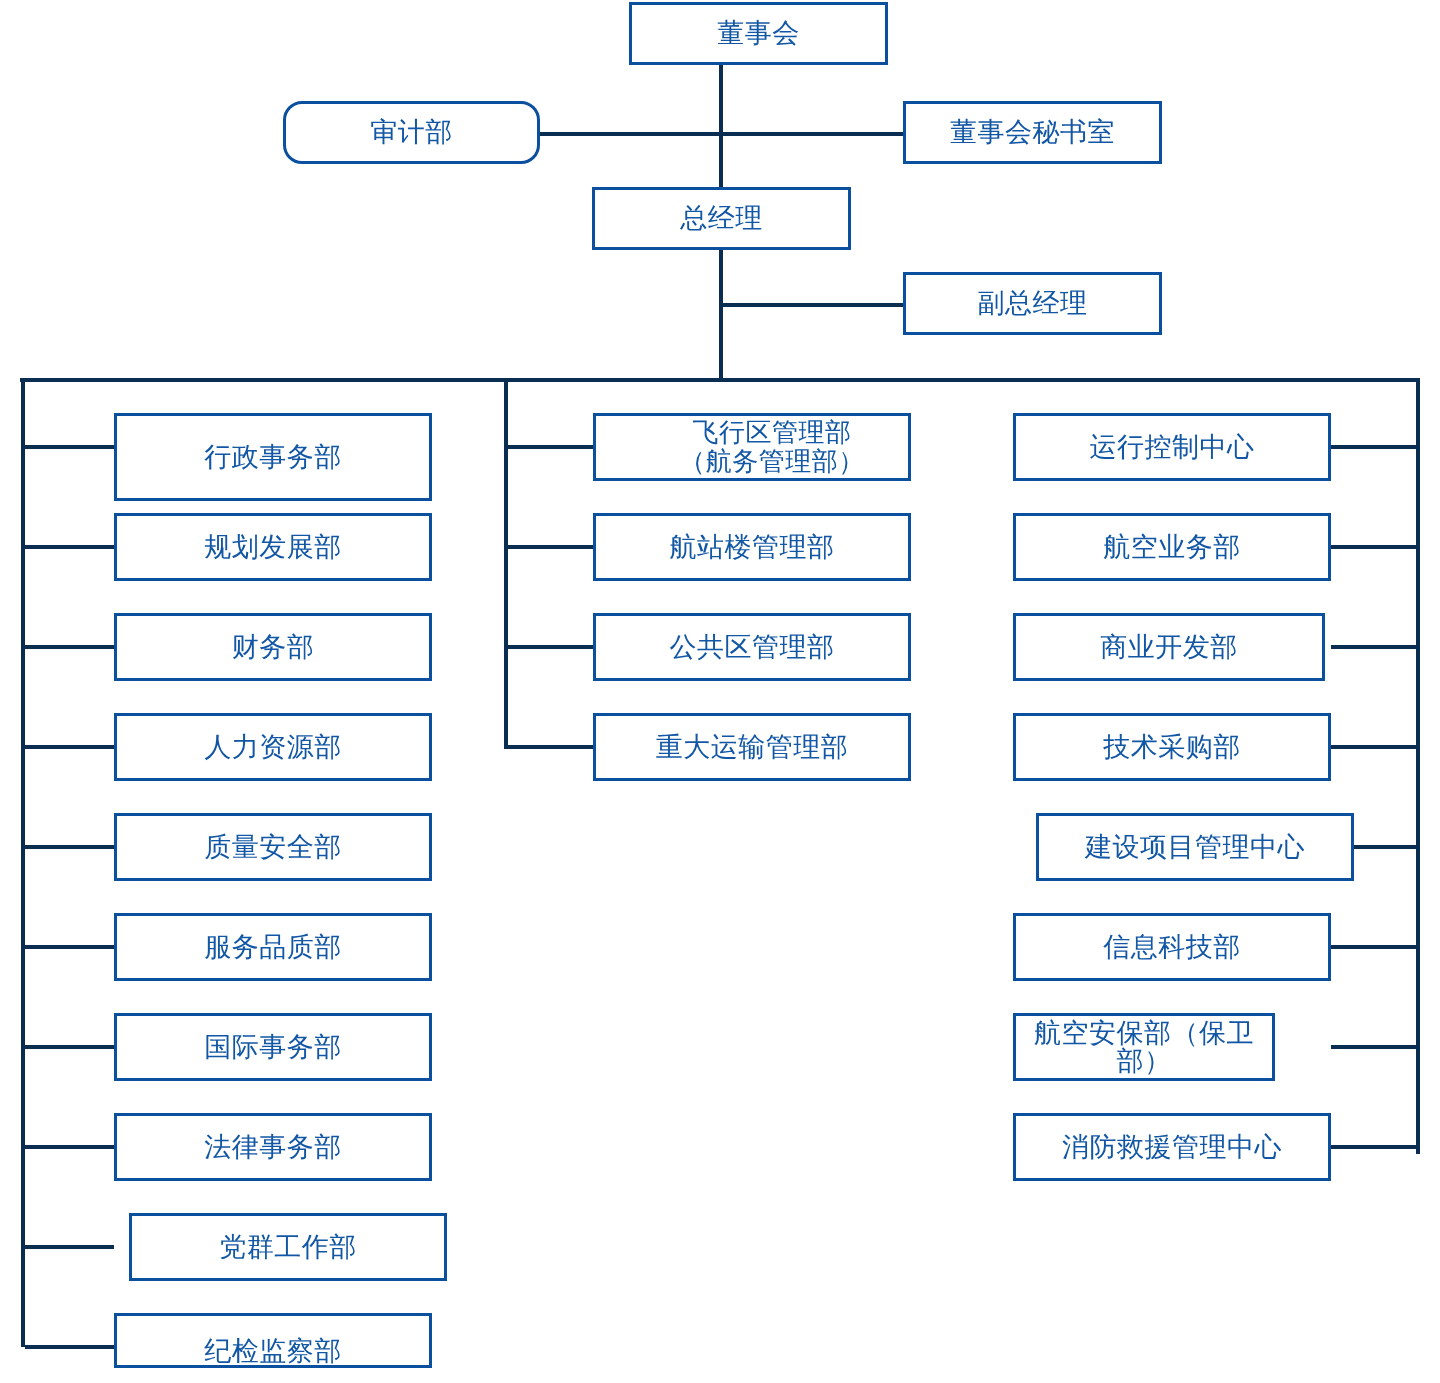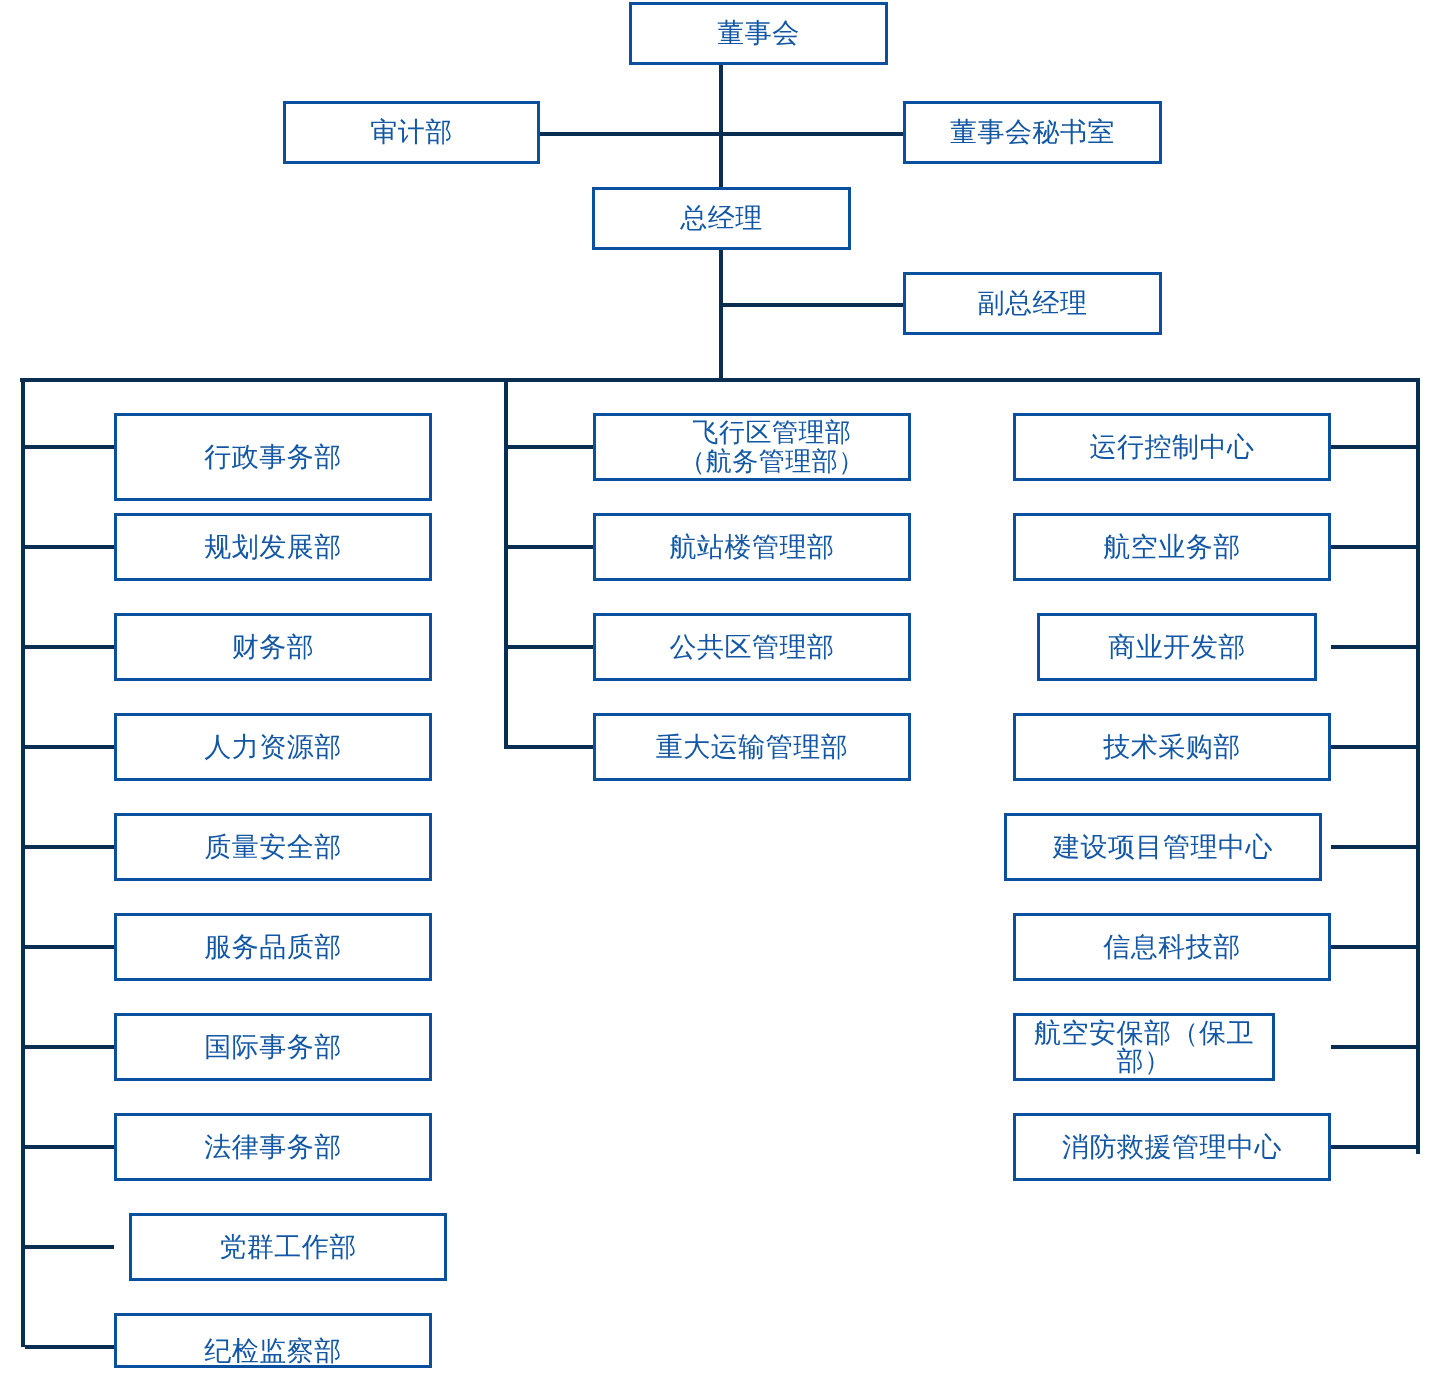--- a/index.html
+++ b/index.html
@@ -69,21 +69,21 @@
   <div class="conn v" style="left:21px; top:378px; height:969px;"></div>
 
   <div class="conn v" style="left:504px; top:378px; height:371px;"></div>
 
   <div class="conn v" style="left:1416px; top:378px; height:776px;"></div>
 
   <div class="node" style="left:592px; top:2px; width:259px; height:63px;margin-left:37px;">
     <span class="label">董事会</span>
   </div>
 
-  <div class="node" style="left:283px; top:101px; width:257px; height:63px;">
+  <div class="node" style="left:283px; top:101px; width:257px; height:63px;border-radius:19px;">
     <span class="label">审计部</span>
   </div>
 
   <div class="node" style="left:903px; top:101px; width:259px; height:63px;">
     <span class="label">董事会秘书室</span>
   </div>
 
   <div class="node" style="left:592px; top:187px; width:259px; height:63px;">
     <span class="label">总经理</span>
   </div>
@@ -156,29 +156,29 @@
   <div id="col-right">
       <div class="conn h" style="left: 1331px; width: 85px; top: 445px;"></div>
       <div class="node" style="left: 1013px; top: 413px; width: 318px; height: 68px;">
         <span class="label">运行控制中心</span>
       </div>
       <div class="conn h" style="left: 1331px; width: 85px; top: 545px;"></div>
       <div class="node" style="left: 1013px; top: 513px; width: 318px; height: 68px; text-align: center;">
         <span class="label">航空业务部</span>
       </div>
       <div class="conn h" style="left: 1331px; width: 85px; top: 645px;"></div>
-      <div class="node" style="left: 1013px; top: 613px; width: 280px; height: 68px; margin-left: 24px;">
+      <div class="node" style="left: 1013px; top: 613px; width: 312px; height: 68px;">
         <span class="label">商业开发部</span>
       </div>
       <div class="conn h" style="left: 1331px; width: 85px; top: 745px;"></div>
       <div class="node" style="left: 1013px; top: 713px; width: 318px; height: 68px;">
         <span class="label">技术采购部</span>
       </div>
       <div class="conn h" style="left: 1331px; width: 85px; top: 845px;"></div>
-      <div class="node" style="left: 1004px; top: 813px; width: 318px; height: 68px;">
+      <div class="node" style="left: 1036px; top: 813px; width: 318px; height: 68px;">
         <span class="label">建设项目管理中心</span>
       </div>
       <div class="conn h" style="left: 1331px; width: 85px; top: 945px;"></div>
       <div class="node" style="left: 1013px; top: 913px; width: 318px; height: 68px;">
         <span class="label">信息科技部</span>
       </div>
       <div class="conn h" style="left: 1331px; width: 85px; top: 1045px;"></div>
       <div class="node" style="left: 1013px; top: 1013px; width: 262px; height: 68px;">
         <span class="label">航空安保部（保卫部）</span>
       </div>

